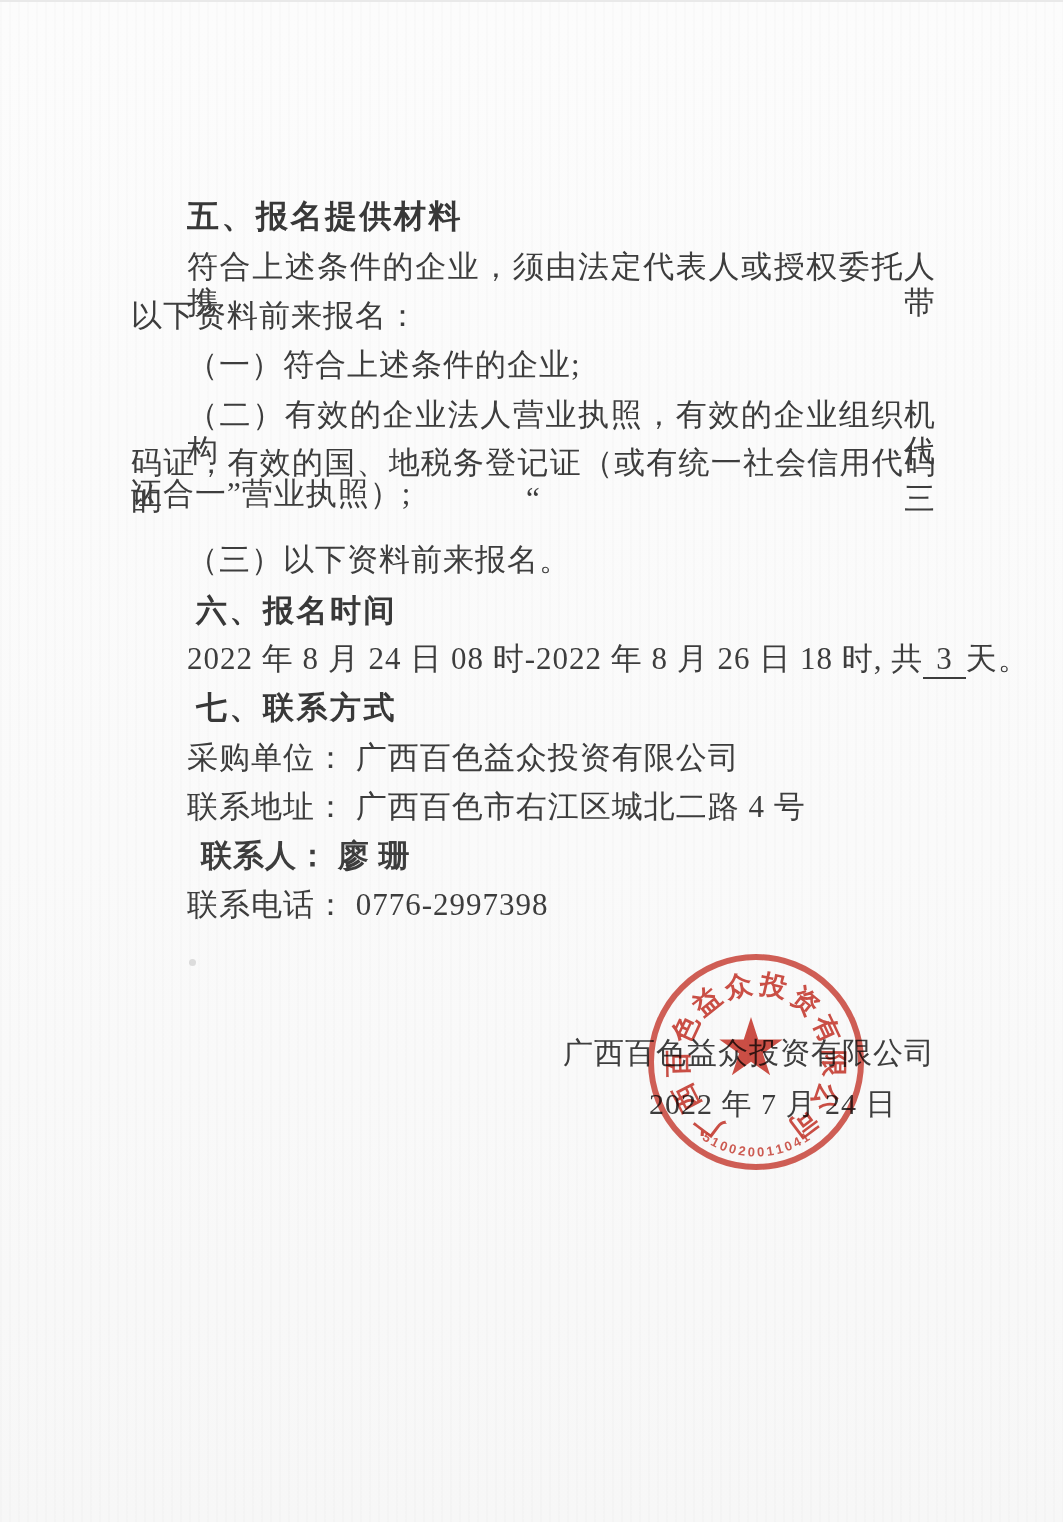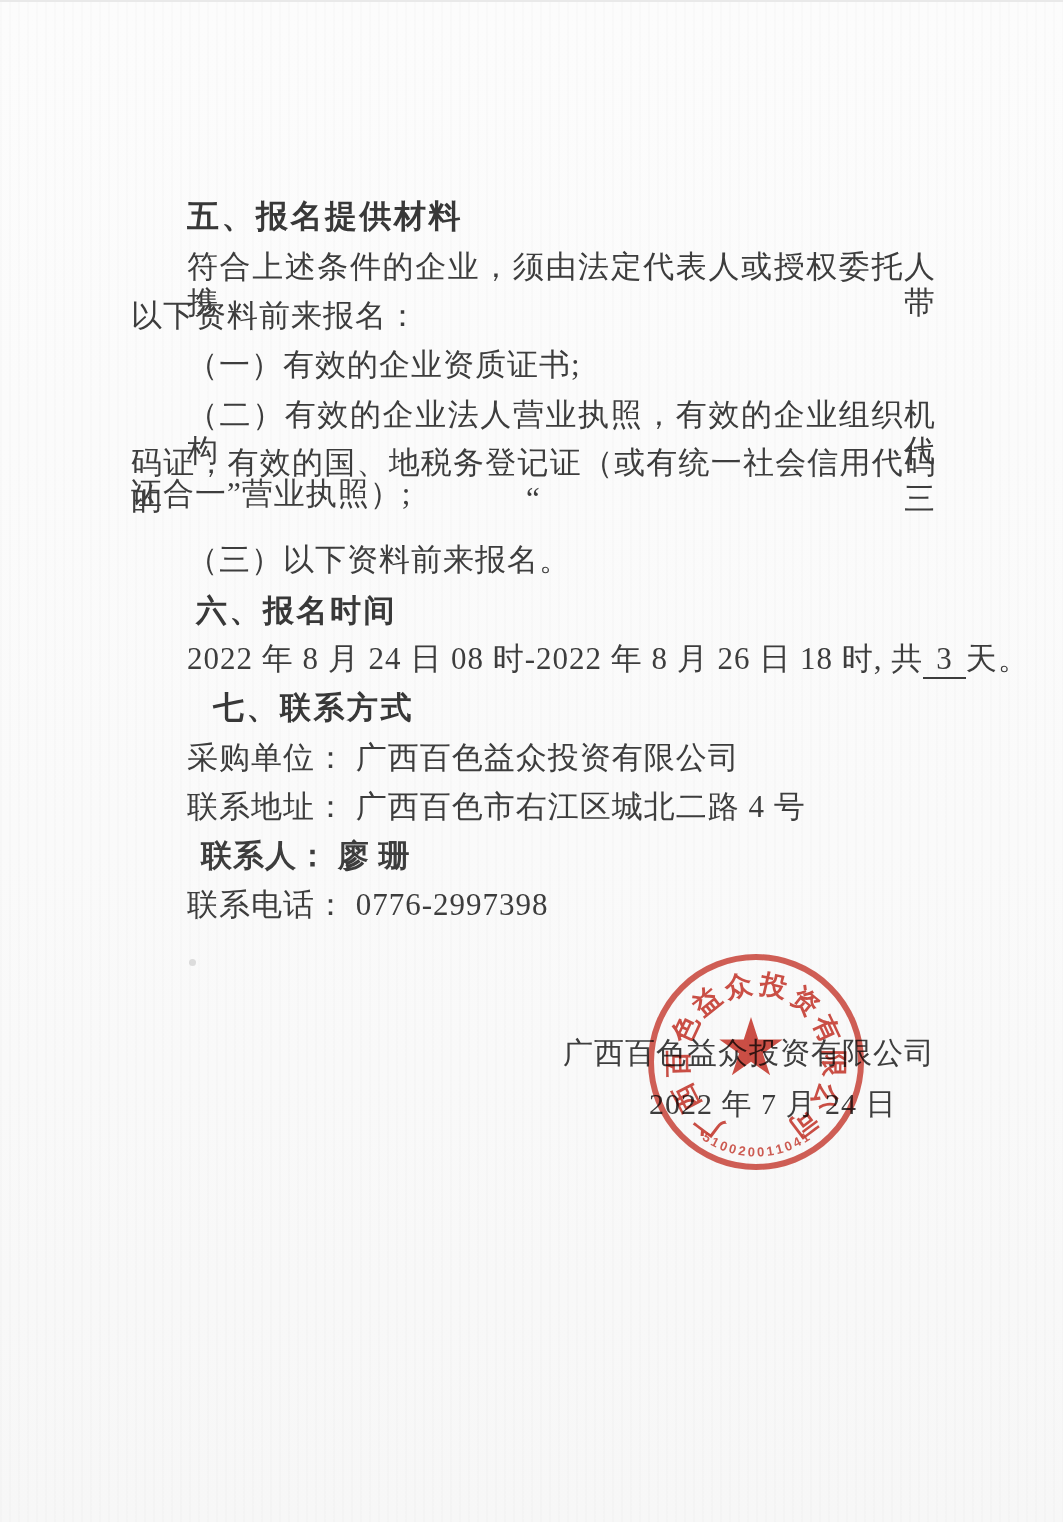--- a/index.html
+++ b/index.html
@@ -103,37 +103,37 @@
 <body>
 
 <div class="page">
 
   <div class="line heading" style="left:187px; top:196px; font-size:32px;">五、报名提供材料</div>
 
   <div class="line jline" style="left:187px; top:247px; width:749px;">符合上述条件的企业，须由法定代表人或授权委托人携带</div>
 
   <div class="line" style="left:131px; top:296px;">以下资料前来报名：</div>
 
-  <div class="line" style="left:187px; top:345px;">（一）有效的企业资质证书;</div>
+  <div class="line" style="left:187px; top:345px;">（一）符合上述条件的企业;</div>
 
   <div class="line jline" style="left:187px; top:395px; width:749px;">（二）有效的企业法人营业执照，有效的企业组织机构代</div>
 
   <div class="line jline" style="left:131px; top:443px; width:805px;">码证，有效的国、地税务登记证（或有统一社会信用代码的“三</div>
 
   <div class="line" style="left:131px; top:474px;">证合一”营业执照）;</div>
 
   <div class="line" style="left:187px; top:540px;">（三）以下资料前来报名。</div>
 
   <div class="line heading" style="left:196px; top:591px;">六、报名时间</div>
 
   <div class="line" style="left:187px; top:639px;">
     <span>2022 年 8 月 24 日 08 时-2022 年 8 月 26 日 18 时, 共</span><span class="days-underline">3</span><span>天。</span>
   </div>
 
-  <div class="line heading" style="left:213px; top:688px;">七、联系方式</div>
+  <div class="line heading" style="left:196px; top:688px;">七、联系方式</div>
 
   <div class="line" style="left:187px; top:738px;text-align:center;">采购单位： 广西百色益众投资有限公司</div>
 
   <div class="line" style="left:187px; top:787px;">联系地址： 广西百色市右江区城北二路 4 号</div>
 
   <div class="line" style="left:201px; top:836px;font-weight:bold;">联系人： 廖 珊</div>
 
   <div class="line" style="left:187px; top:885px;">联系电话： 0776-2997398</div>
 
   <div class="sig-line" style="left:563px; top:1031px;">广西百色益众投资有限公司</div>

